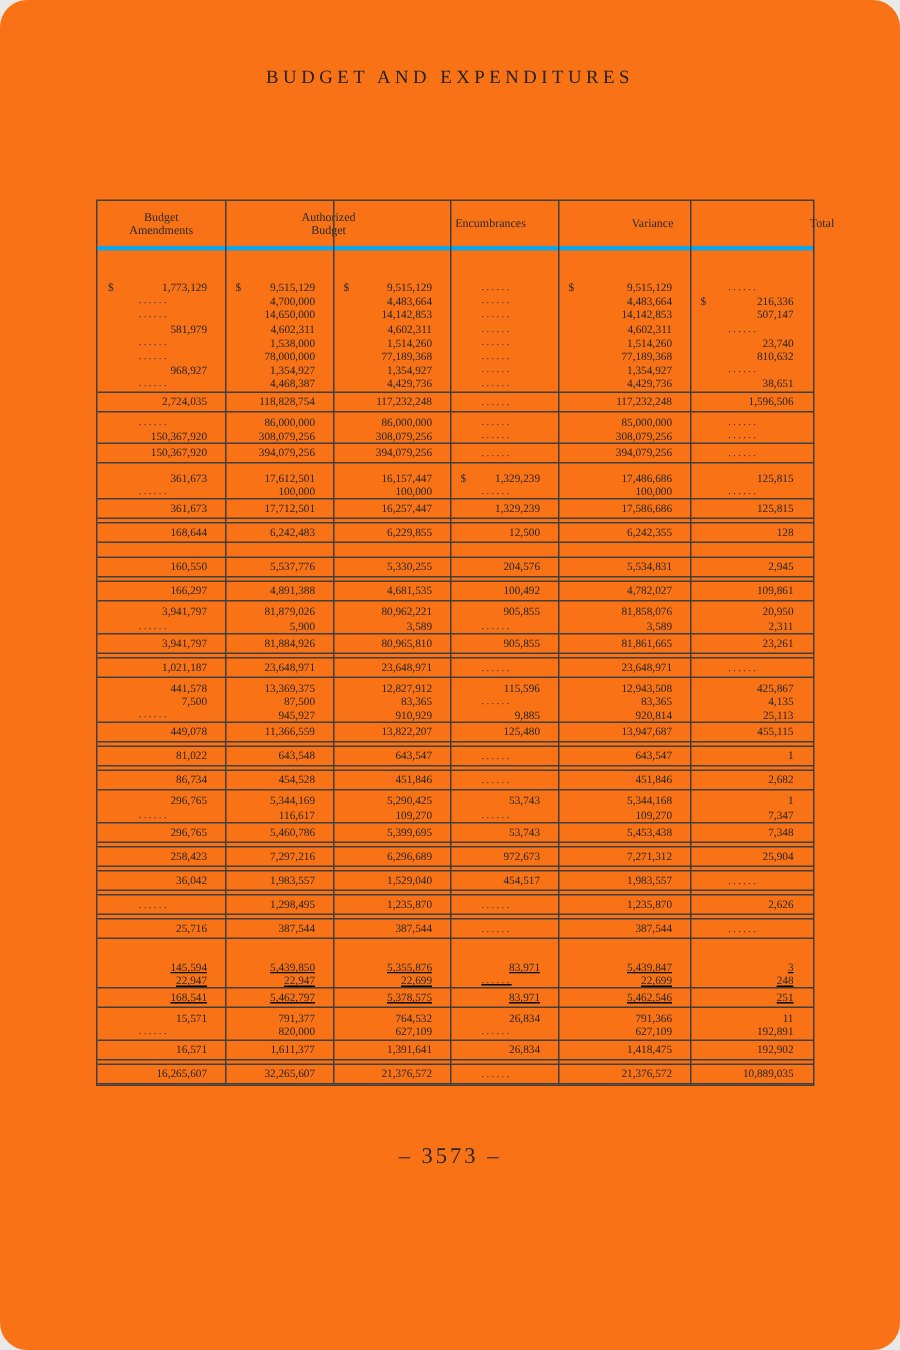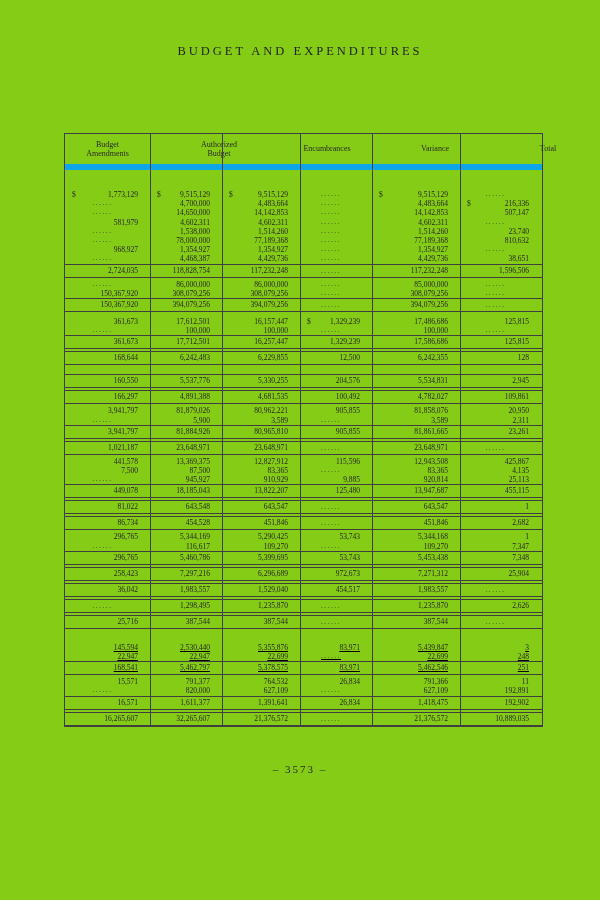--- a/index.html
+++ b/index.html
@@ -3,37 +3,37 @@
 <meta charset="utf-8">
 <style>
   html,body { margin:0; padding:0; }
   body {
     width:600px; height:900px;
     background:#e9e9e7;
     font-family:"Liberation Serif", serif;
   }
   .page {
     position:relative; width:600px; height:900px;
-    background:#84cc16; overflow:hidden;
+    background:#f97316; overflow:hidden;border-radius:18px;
   }
   .doc-title {
     position:absolute; top:44px; left:0; width:600px;
     text-align:center; font-size:12.5px; letter-spacing:3px;
     color:#232323; font-weight:normal;
   }
   .budget-table {
     position:absolute; left:64px; top:133px; width:477px;
     border:1px solid #3f3f3f; background:transparent;
   }
   .vline {
     position:absolute; top:0; bottom:0; width:1px; background:#3f3f3f;
   }
   .thead {
     display:grid; grid-template-columns:85px 72px 78px 72px 88px 81px;
-    height:30px; border-bottom:6px solid #0ea5e9;gap:33px;
+    height:30px; border-bottom:3px solid #0ea5e9;gap:33px;
   }
   .th {
     display:flex; flex-direction:column; align-items:center; justify-content:center;
     font-size:8px; line-height:9.5px; color:#2b2b2b; text-align:center;
   }
   .section { margin-top:2px; }
   .row {
     display:grid; grid-template-columns:85px 72px 78px 72px 88px 81px;
   }
   .srow .cell { line-height:9.2px; }
@@ -48,21 +48,21 @@
   .cell.dollar {
     display:flex; justify-content:space-between; padding-left:7px;
     text-align:right;
   }
   .cell.dots {
     text-align:center; padding-right:10px; letter-spacing:1.6px; color:#3a3a3a;
     font-size:7px;
   }
   .page-number {
     position:absolute; top:763px; left:0; width:600px;
-    text-align:center; font-size:11px; letter-spacing:2px; color:#2a2a2a;
+    text-align:center; font-size:15px; letter-spacing:2px; color:#2a2a2a;
   }
 </style>
 </head>
 <body>
 
 <div class="page">
   <div class="doc-title">BUDGET AND EXPENDITURES</div>
 
   <div class="budget-table" id="budget-table">
 
@@ -323,21 +323,21 @@
           <div class="row srow">
             <div class="cell dots">......</div>
             <div class="cell">945,927</div>
             <div class="cell">910,929</div>
             <div class="cell">9,885</div>
             <div class="cell">920,814</div>
             <div class="cell">25,113</div>
           </div>
           <div class="row trow">
             <div class="cell">449,078</div>
-            <div class="cell">18,185,043</div>
+            <div class="cell">11,366,559</div>
             <div class="cell">13,822,207</div>
             <div class="cell">125,480</div>
             <div class="cell">13,947,687</div>
             <div class="cell">455,115</div>
           </div>
         </div>
         <div class="section">
           <div class="row trow">
             <div class="cell">81,022</div>
             <div class="cell">643,548</div>
@@ -419,21 +419,21 @@
             <div class="cell">387,544</div>
             <div class="cell">387,544</div>
             <div class="cell dots">......</div>
             <div class="cell">387,544</div>
             <div class="cell dots">......</div>
           </div>
         </div>
         <div class="section" style="margin-top: 14px; text-decoration: underline;">
           <div class="row srow">
             <div class="cell">145,594</div>
-            <div class="cell">2,530,440</div>
+            <div class="cell">5,439,850</div>
             <div class="cell">5,355,876</div>
             <div class="cell">83,971</div>
             <div class="cell">5,439,847</div>
             <div class="cell">3</div>
           </div>
           <div class="row srow">
             <div class="cell">22,947</div>
             <div class="cell">22,947</div>
             <div class="cell">22,699</div>
             <div class="cell dots">......</div>

